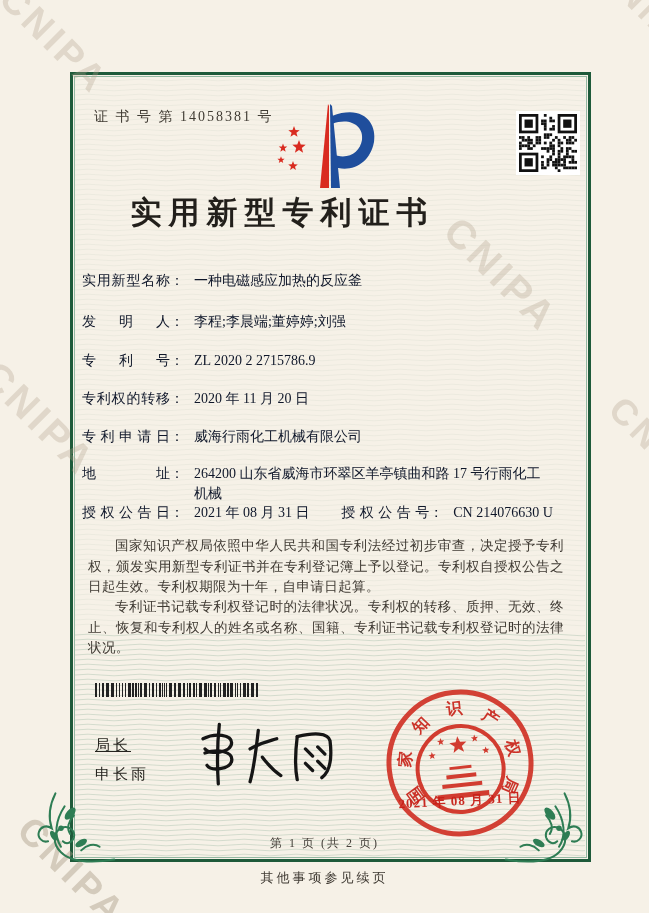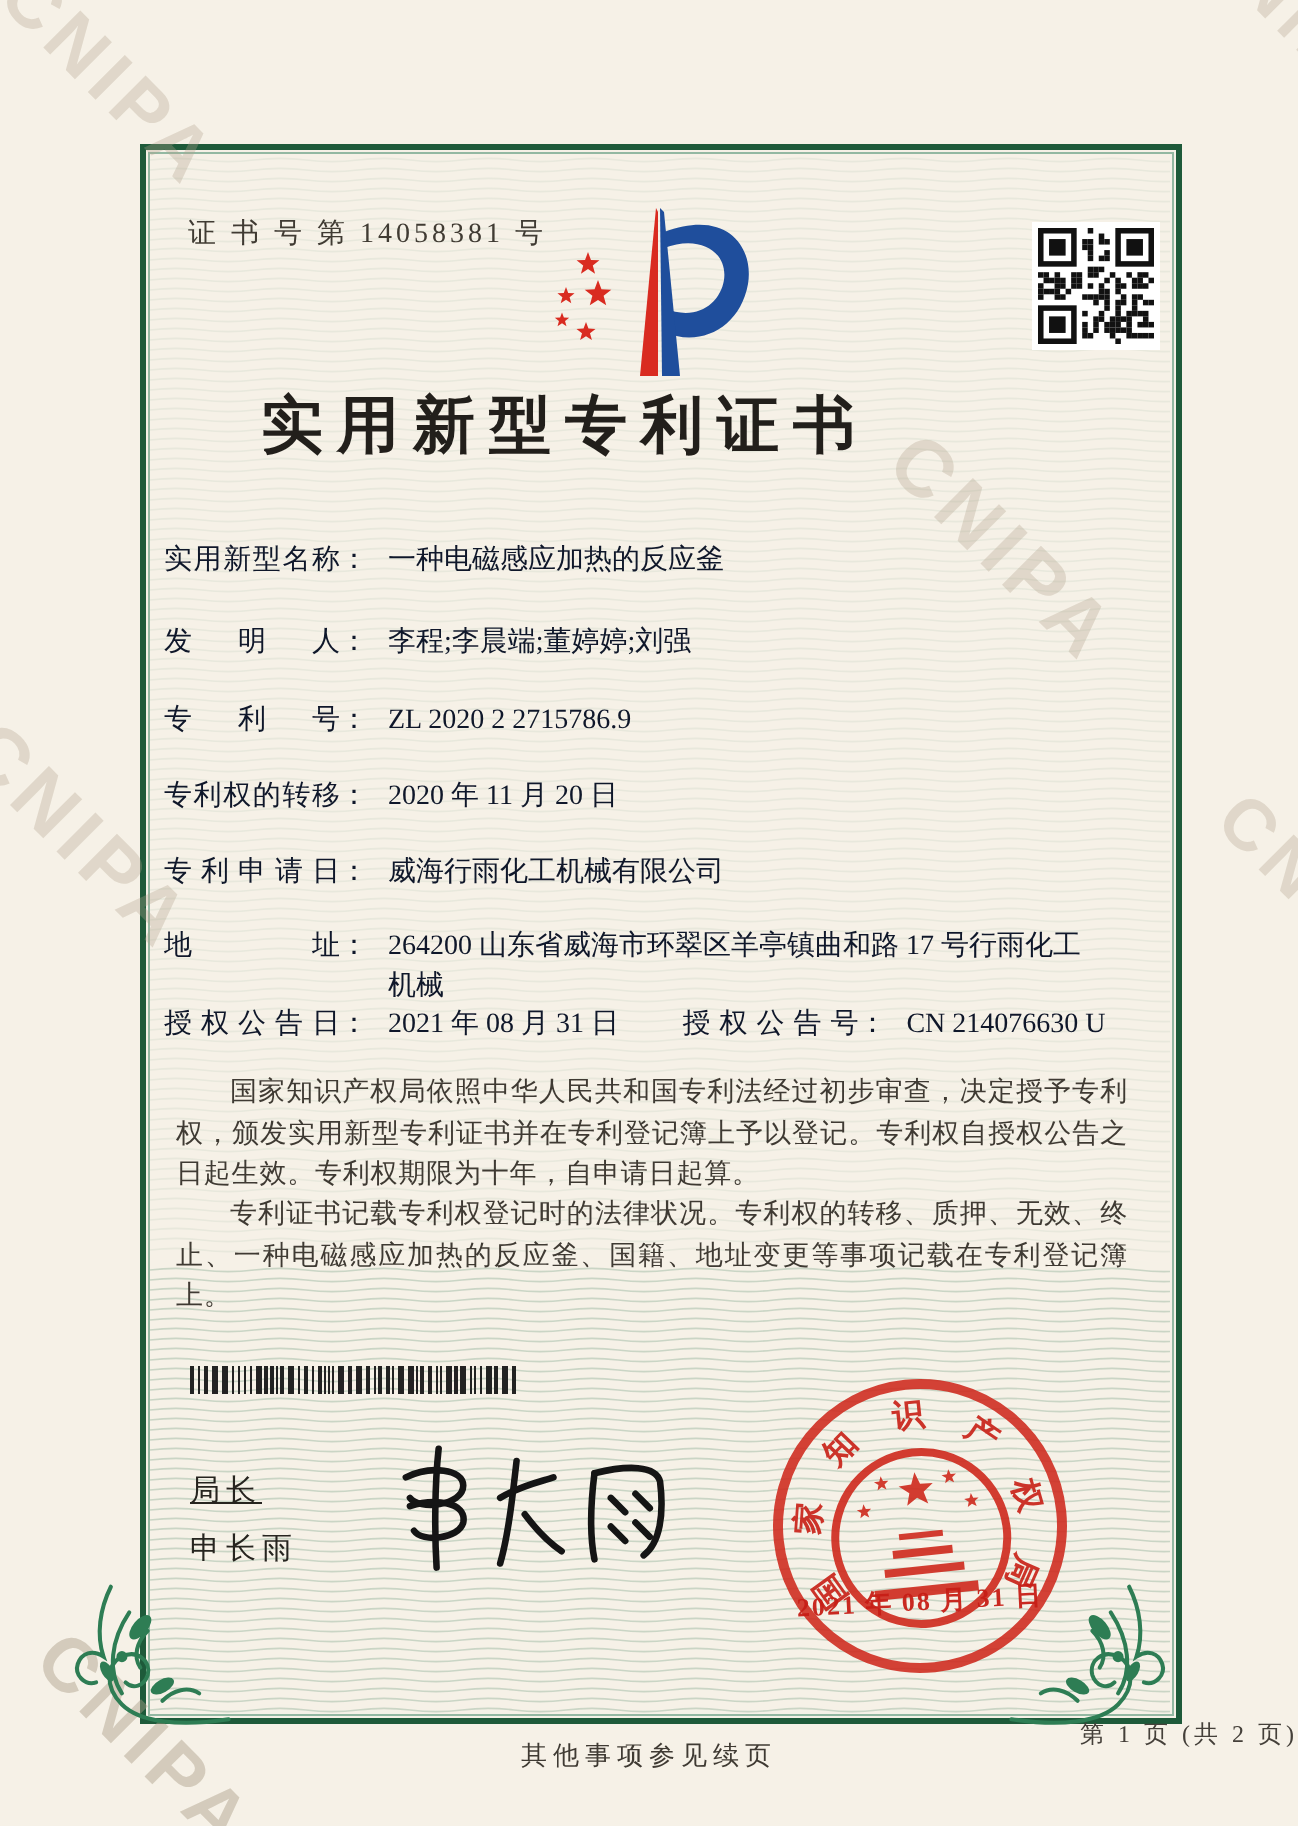--- a/index.html
+++ b/index.html
@@ -40,22 +40,22 @@
   .signer{position:absolute;font-family:"Liberation Sans","DejaVu Sans",sans-serif;
      font-size:15px;letter-spacing:3px;color:#26241f;z-index:2;}
   .signature{left:185px;top:710px;z-index:2;line-height:0;}
   
   .seal{left:382px;top:685px;width:156px;height:156px;transform:rotate(-6deg);
      z-index:4;line-height:0;}
   .seal-date{left:382px;top:792px;width:156px;text-align:center;
      color:rgba(198,30,22,.95);font-size:13px;font-weight:bold;letter-spacing:1px;
      z-index:5;transform:rotate(-3deg);}
   
-  .page-info{left:0;width:649px;text-align:right;top:835px;font-size:12px;
-     color:#45403a;letter-spacing:2px;z-index:2;margin-top:24px;}
+  .page-info{left:0;width:649px;text-align:center;top:835px;font-size:12px;
+     color:#45403a;letter-spacing:2px;z-index:2;}
   .continue-note{left:0;width:649px;text-align:center;top:869px;font-size:13px;
      color:#3f3a33;letter-spacing:3px;z-index:2;}
   .orn{position:absolute;z-index:2;line-height:0;}
 </style>
 </head>
 <body>
 
 <div class="page">
 
   <span class="watermark" style="left:-14px;top:18px;font-size:38px;">CNIPA</span>
@@ -443,21 +443,21 @@
       <span class="flabel"><span class="ftext">授权公告日</span><span class="fcolon">：</span></span>
       <span>2021 年 08 月 31 日</span>
     </span>
     <span class="grant-group grant-right">
       <span class="flabel"><span class="ftext">授权公告号</span><span class="fcolon">：</span></span>
       <span>CN 214076630 U</span>
     </span>
   </div>
 
   <div class="para" style="top:536px">国家知识产权局依照中华人民共和国专利法经过初步审查，决定授予专利权，颁发实用新型专利证书并在专利登记簿上予以登记。专利权自授权公告之日起生效。专利权期限为十年，自申请日起算。</div>
-  <div class="para" style="top:597px">专利证书记载专利权登记时的法律状况。专利权的转移、质押、无效、终止、一种电磁感应加热的反应釜、国籍、地址变更等事项记载在专利登记簿上。</div>
+  <div class="para" style="top:597px">专利证书记载专利权登记时的法律状况。专利权的转移、质押、无效、终止、恢复和专利权人的姓名或名称、国籍、专利证书记载专利权登记时的法律状况。</div>
 
   <div class="abs barcode" id="barcode"><svg width="165" height="14">
         <rect x="0" y="0" width="2" height="14" fill="#222"></rect>
         <rect x="4" y="0" width="1" height="14" fill="#222"></rect>
         <rect x="7" y="0" width="2" height="14" fill="#222"></rect>
         <rect x="11" y="0" width="3" height="14" fill="#222"></rect>
         <rect x="16" y="0" width="3" height="14" fill="#222"></rect>
         <rect x="21" y="0" width="1" height="14" fill="#222"></rect>
         <rect x="24" y="0" width="1" height="14" fill="#222"></rect>
         <rect x="27" y="0" width="1" height="14" fill="#222"></rect>

